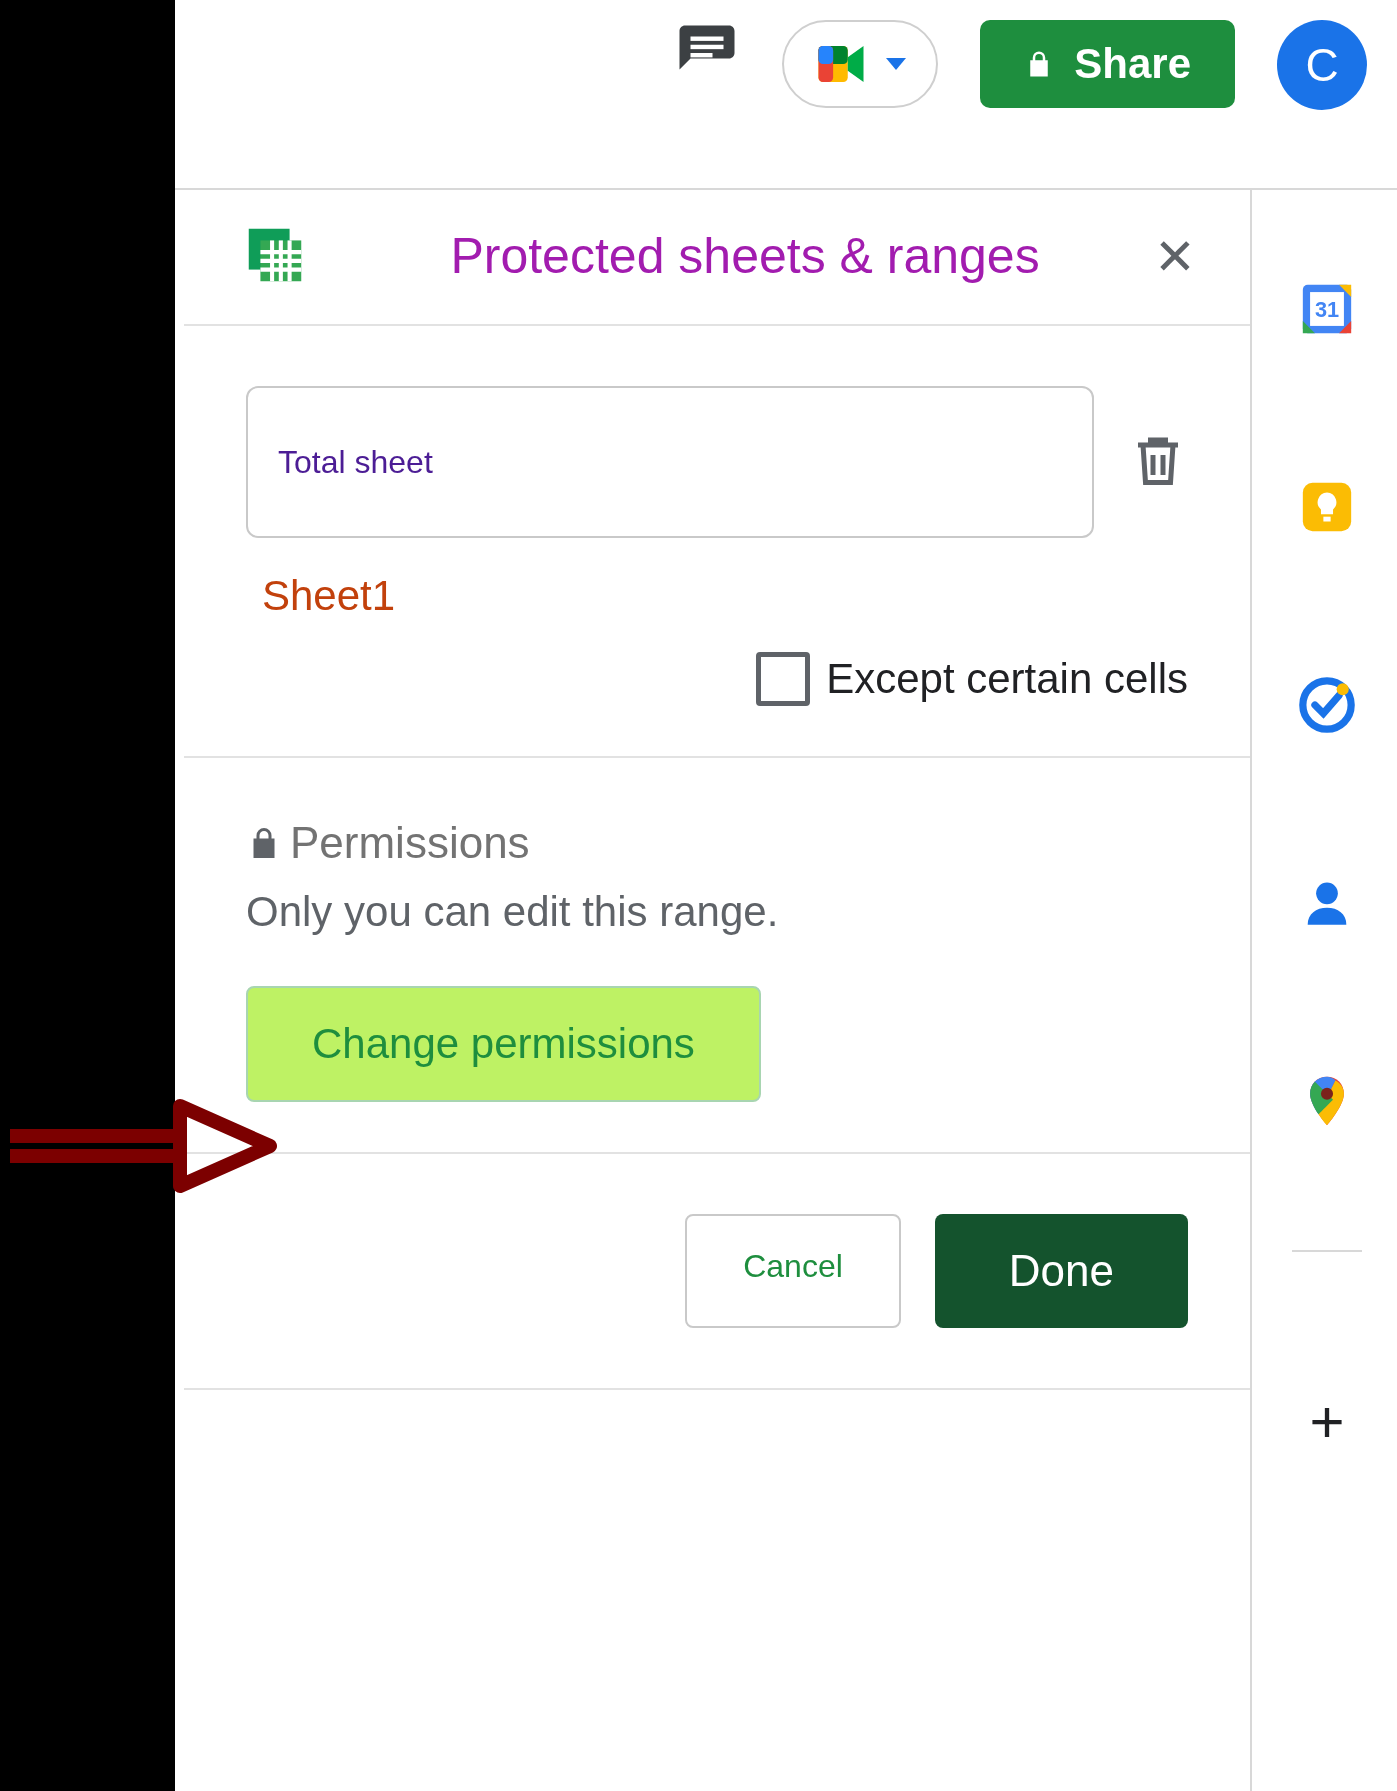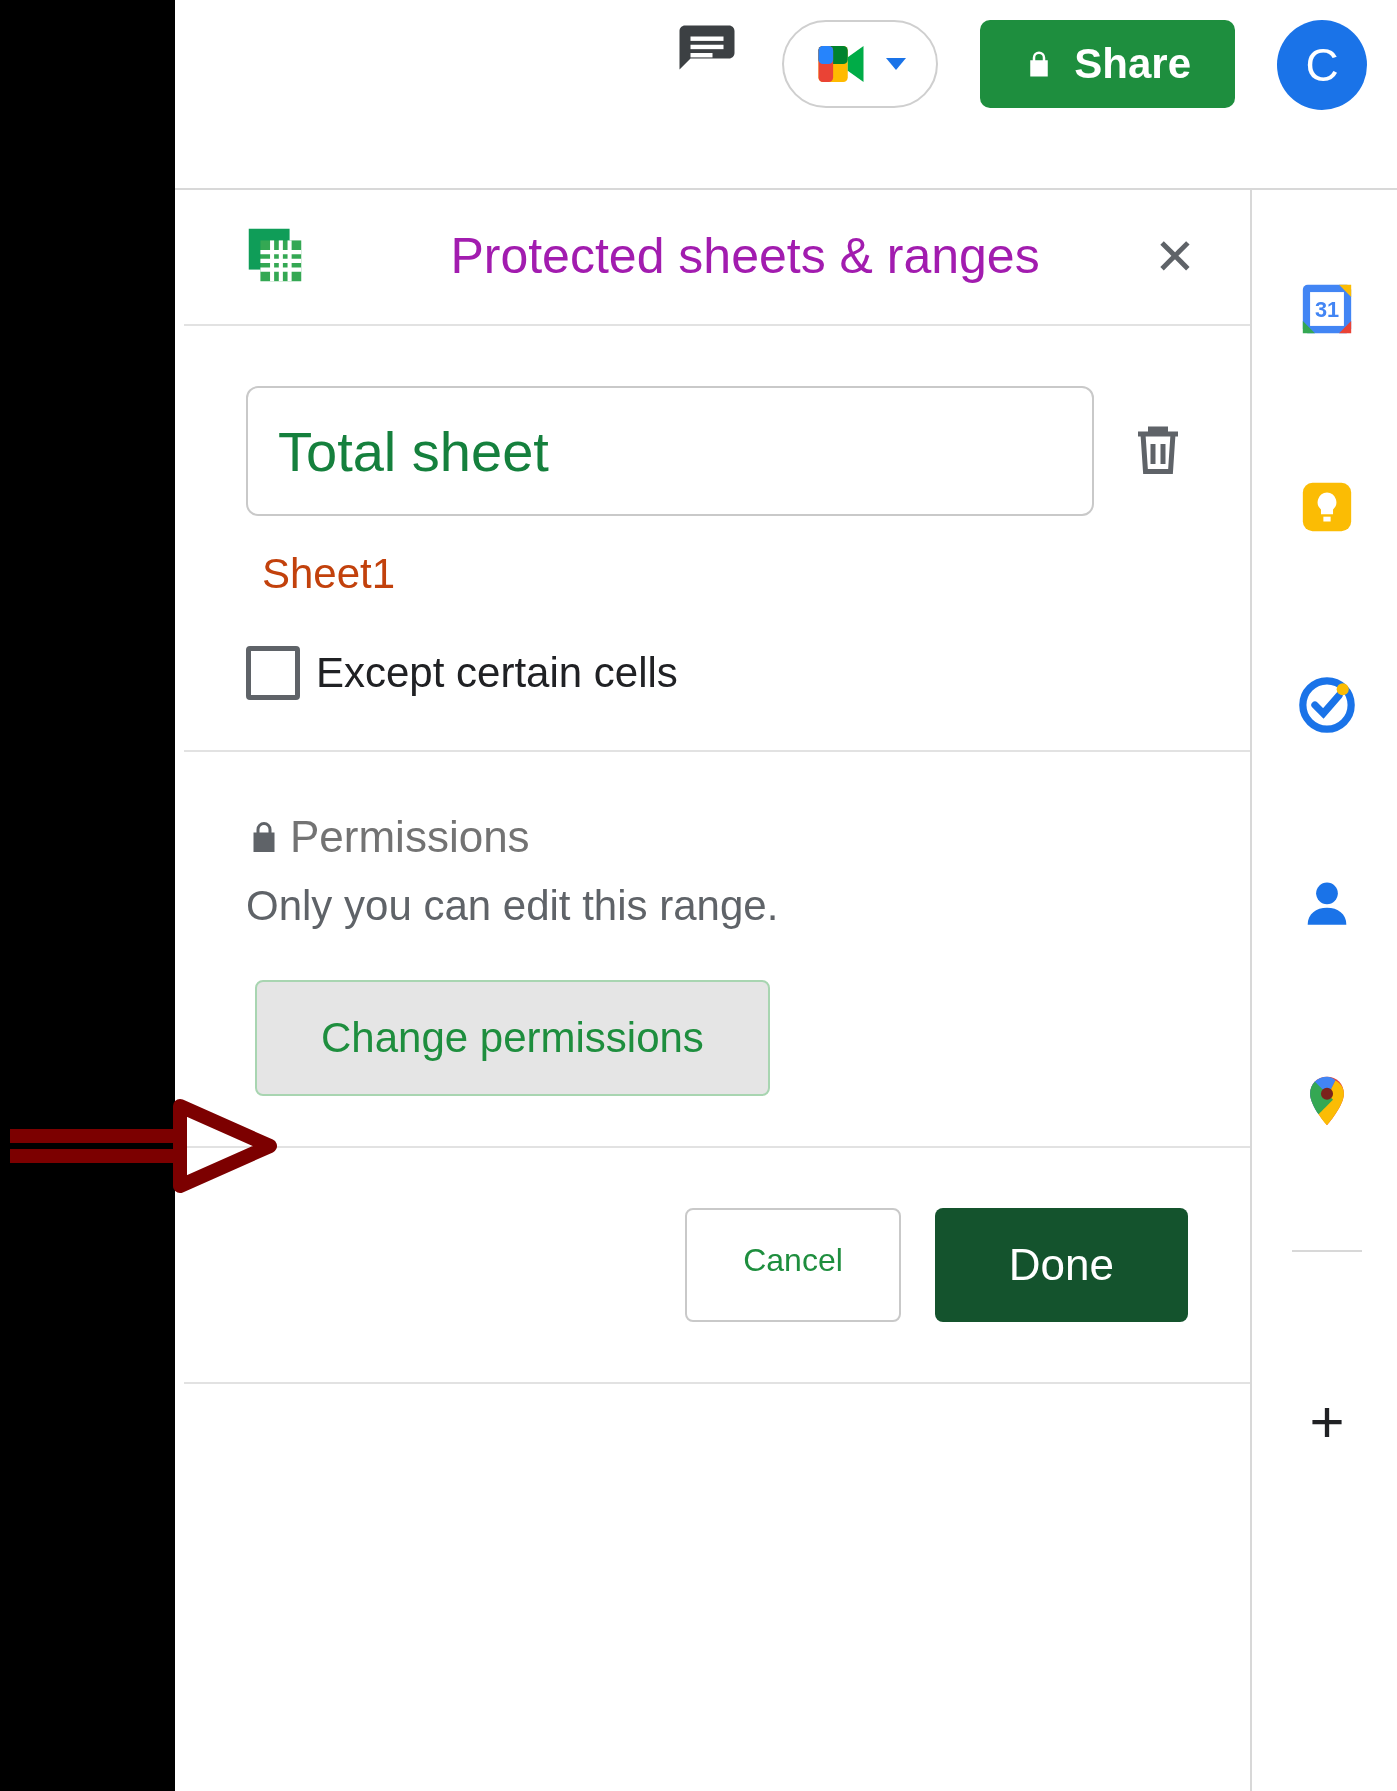--- a/index.html
+++ b/index.html
@@ -135,39 +135,40 @@
     padding: 60px 62px 50px 62px;
     border-bottom: 2px solid #e2e2e2;
   }
   .name-row {
     display: flex;
     align-items: center;
     gap: 34px;
   }
   .name-input {
     flex: 1;
-    height: 130px;
+    height: 152px;
     border: 2px solid #c9c9c9;
     border-radius: 12px;
-    font-size: 56px;
+    font-size: 32px;
     padding: 0 30px;
-    color: #15803d;
+    color: #4c1d95;
   }
   .trash-btn svg { width: 60px; height: 60px; }
   .subsheet {
     margin-top: 34px;
     padding-left: 16px;
     font-size: 42px;
     color: #c2410c;
   }
   .check-row {
-    margin-top: 48px;
+    margin-top: 32px;
     display: flex;
     align-items: center;
     gap: 16px;
+    justify-content: flex-end;
   }
   .check-row .box {
     width: 54px; height: 54px;
     border: 5px solid #5f6368;
     border-radius: 4px;
   }
   .check-row .lbl {
     font-size: 42px;
     color: #202124;
   }
@@ -184,26 +185,25 @@
   .perm-desc {
     margin-top: 20px;
     font-size: 42px;
     color: #5f6368;
   }
   .change-btn {
     margin-top: 50px;
     display: inline-block;
     padding: 32px 64px;
     border: 2px solid #a8d5b1;
-    background: #e5e5e5;
+    background: #bef264;
     border-radius: 8px;
     color: #1e8e3e;
     font-size: 42px;
     font-weight: 400;
-    margin-left: 9px;
   }
 
   .footer {
     padding: 60px 62px;
     border-bottom: 2px solid #e2e2e2;
     display: flex;
     justify-content: flex-end;
     gap: 34px;
   }
   .cancel-btn {

